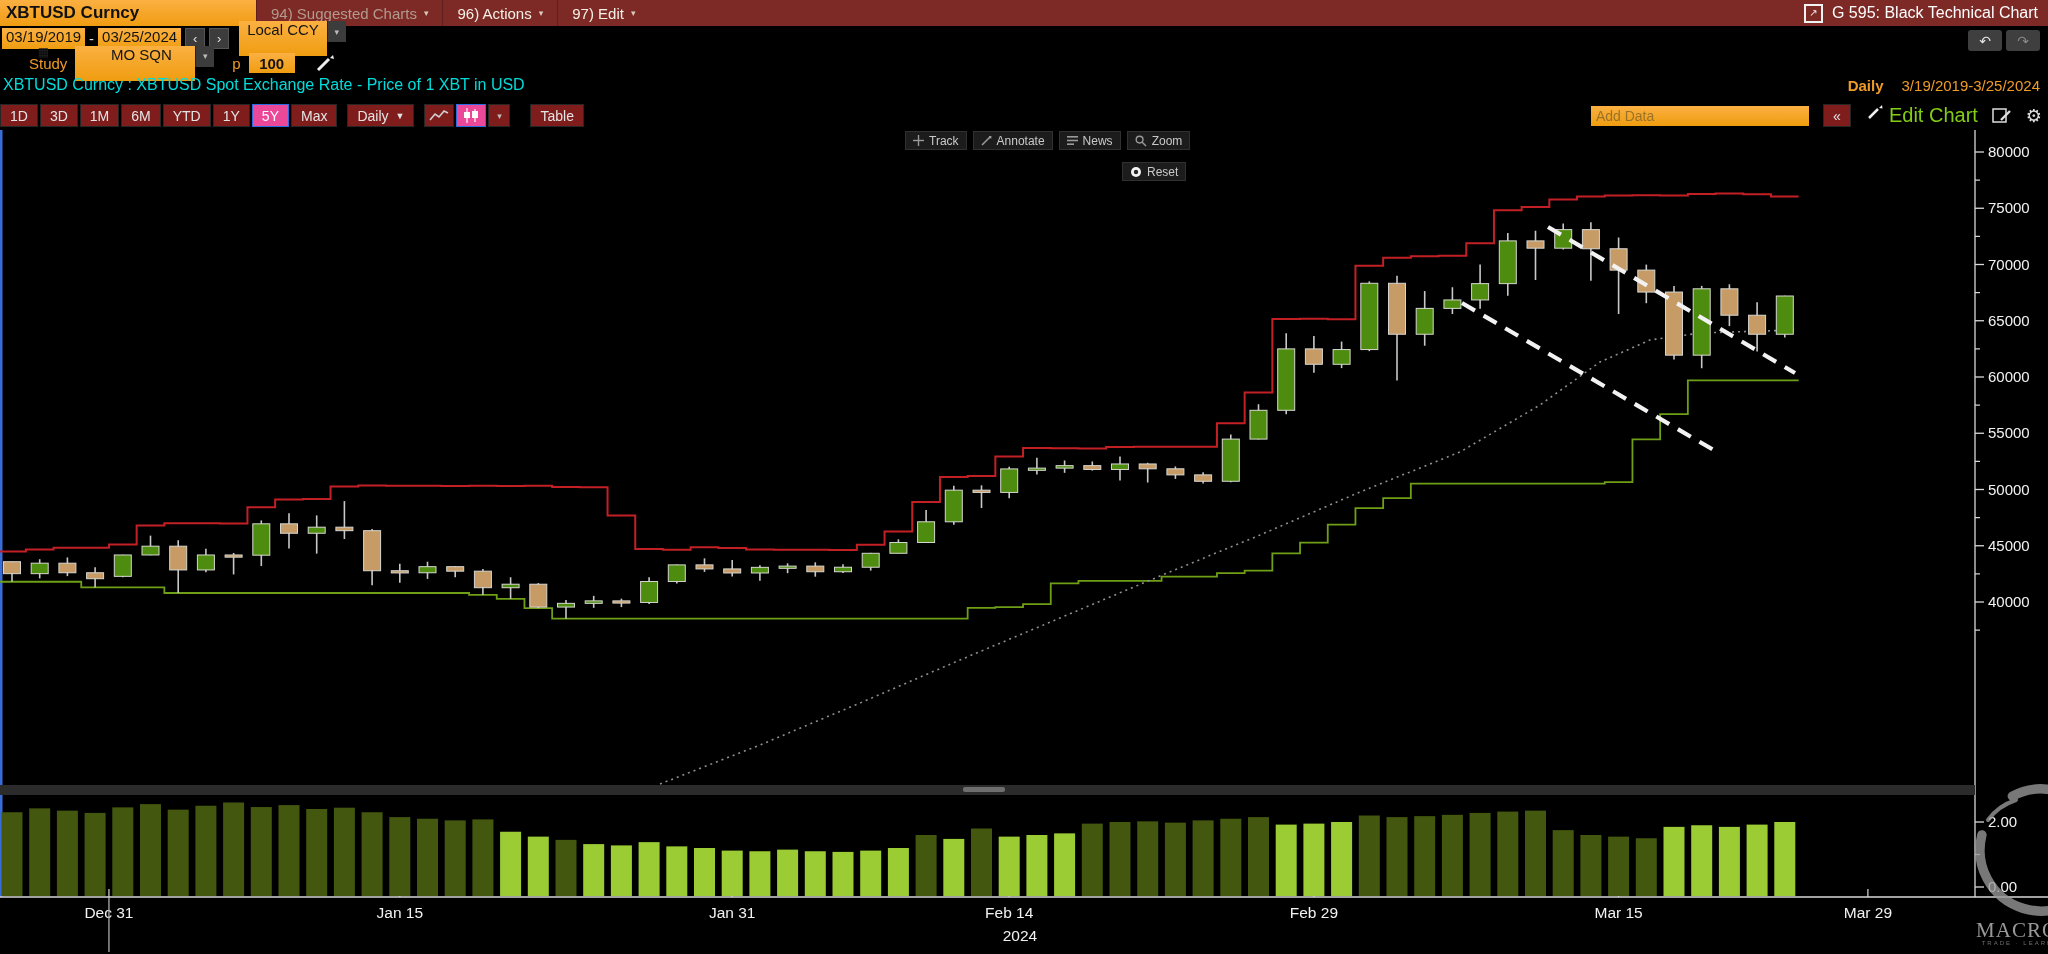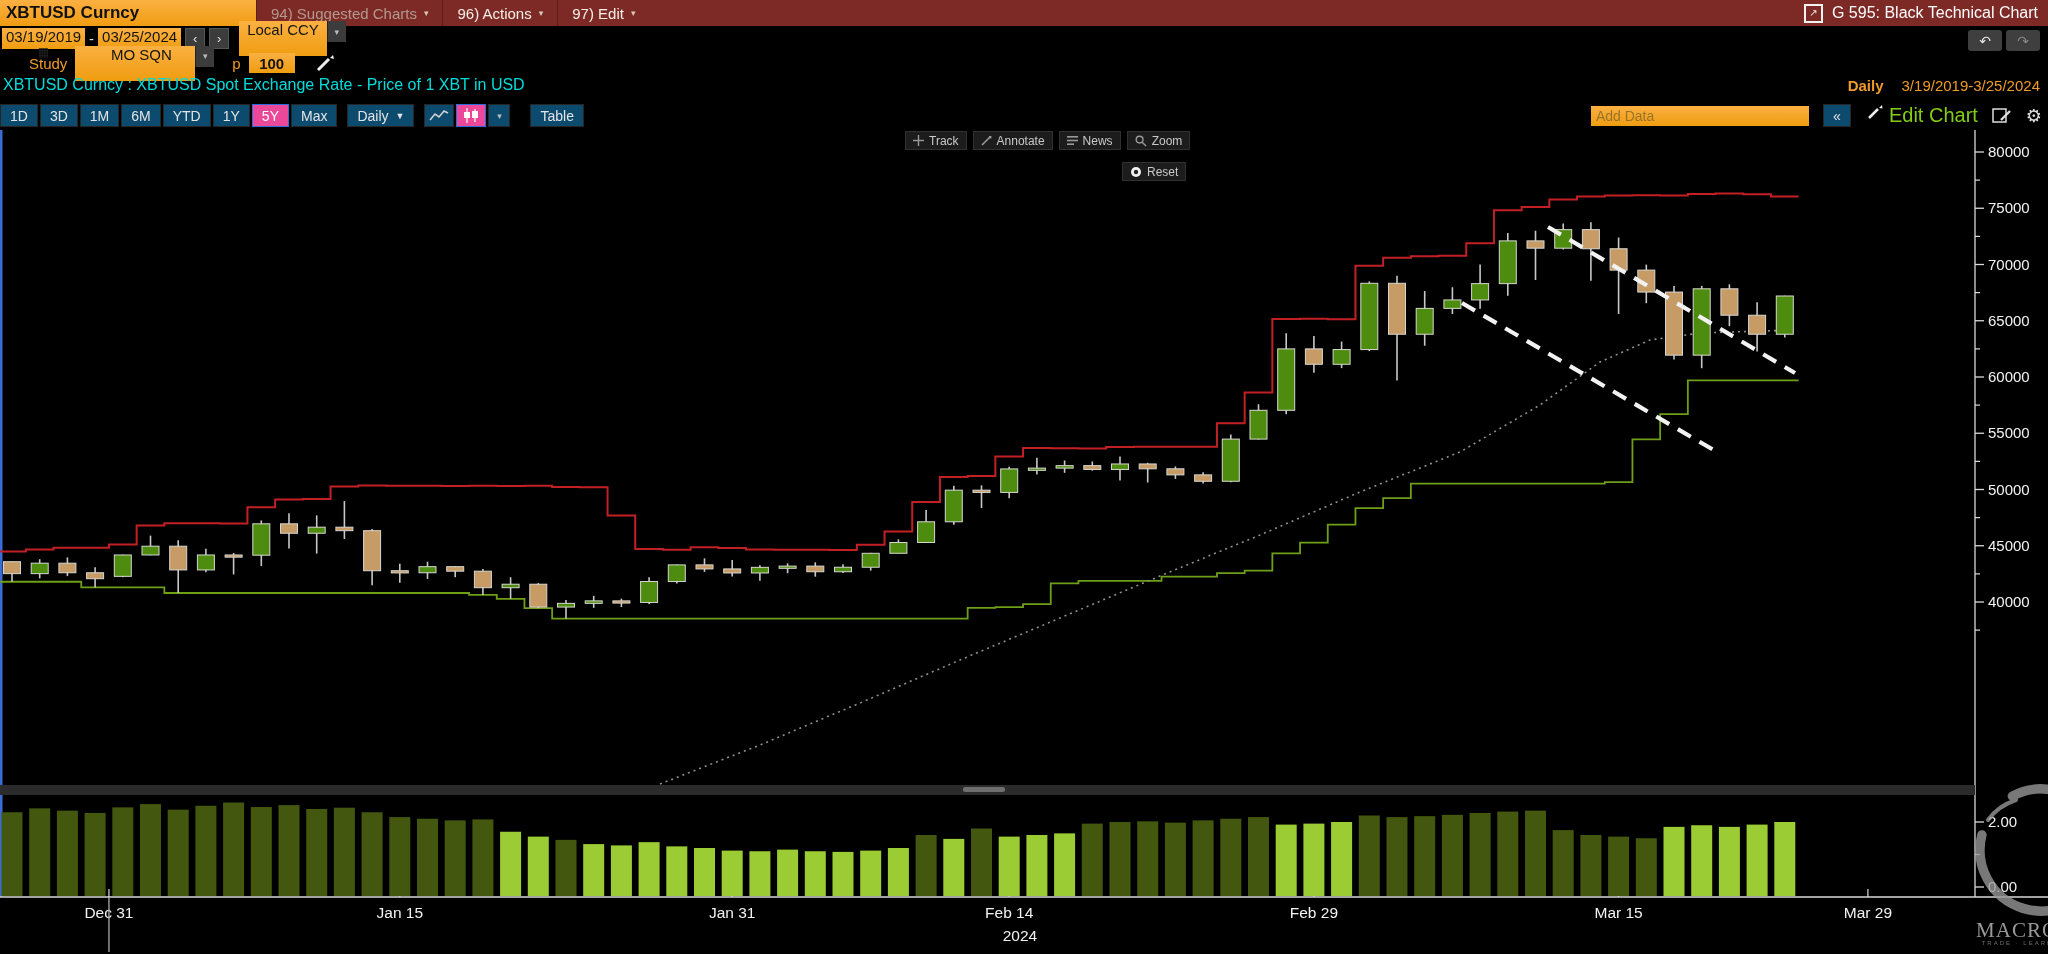--- a/index.html
+++ b/index.html
@@ -27,21 +27,21 @@
   .dropbtn{width:18px;height:21px;background:#3c3c3c;color:#bbb;display:flex;align-items:center;justify-content:center;font-size:9px;border-left:1px solid #222;}
   #row3{position:absolute;left:2px;top:53px;height:20px;display:flex;align-items:center;gap:8px;font-size:15px;margin-left:27px;}
   .olabel{color:#ef9b28;}
   #row4{position:absolute;left:3px;top:74px;height:22px;font-size:16px;color:#00dcdc;display:flex;align-items:center;}
   #freqinfo{position:absolute;right:8px;top:74px;height:22px;display:flex;align-items:center;gap:18px;font-size:15px;color:#ef9b28;}
   #freqinfo b{font-weight:bold;}
   #undoredo{position:absolute;right:8px;top:30px;display:flex;gap:4px;}
   .ur{width:34px;height:21px;background:#3f3f3f;border-radius:3px;display:flex;align-items:center;justify-content:center;font-size:14px;}
   
   #toolbar{position:absolute;left:0;top:103px;width:2048px;height:25px;background:#000;display:flex;align-items:center;}
-  .tbtn{height:23px;min-width:36px;padding:0 9px;margin-right:2px;background:#0c4a6e;color:#e4e4e4;font-size:14px;
+  .tbtn{height:23px;min-width:36px;padding:0 9px;margin-right:2px;background:#7f1d1d;color:#e4e4e4;font-size:14px;
     display:flex;align-items:center;justify-content:center;border:1px solid #262626;box-sizing:border-box;}
   .tbtn.active{background:#ec4899;border-color:#2e6be0;color:#fff;}
   .iconbtn{min-width:30px;padding:0 4px;}
   #tb-right{margin-left:auto;display:flex;align-items:center;gap:14px;padding-right:6px;}
   #add-data{width:208px;height:20px;font-size:14px;padding:0 5px;color:#111;}
   #add-data::placeholder{color:#8a6a2a;opacity:.85;}
   .tb-icon-lab{display:flex;align-items:flex-start;gap:6px;color:#84cc16;font-size:20px;}
   
   #chartwrap{position:absolute;left:0;top:128px;width:2048px;height:826px;}
   #float-row{position:absolute;left:905px;top:3px;display:flex;gap:6px;}

